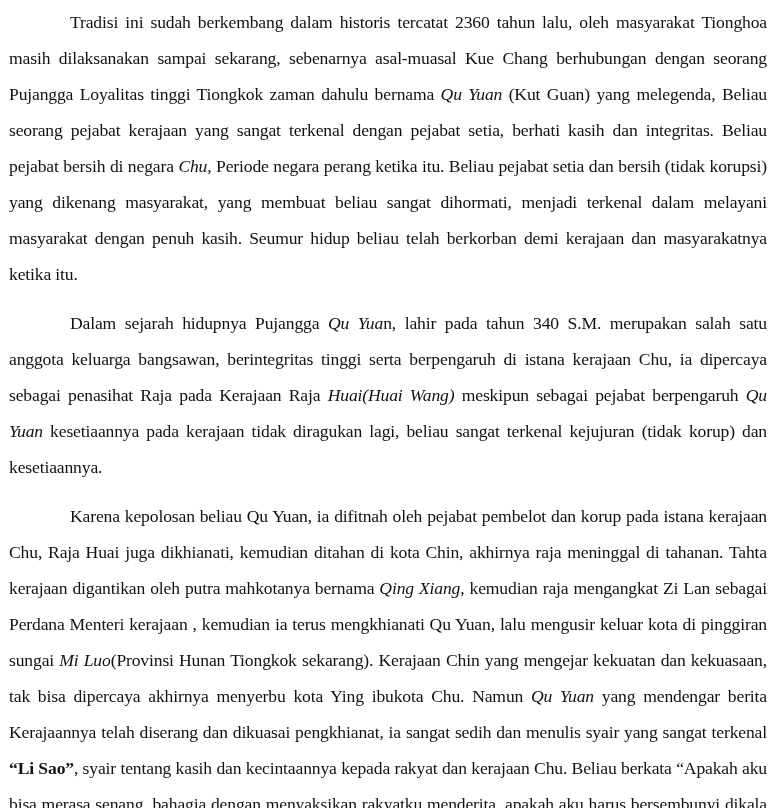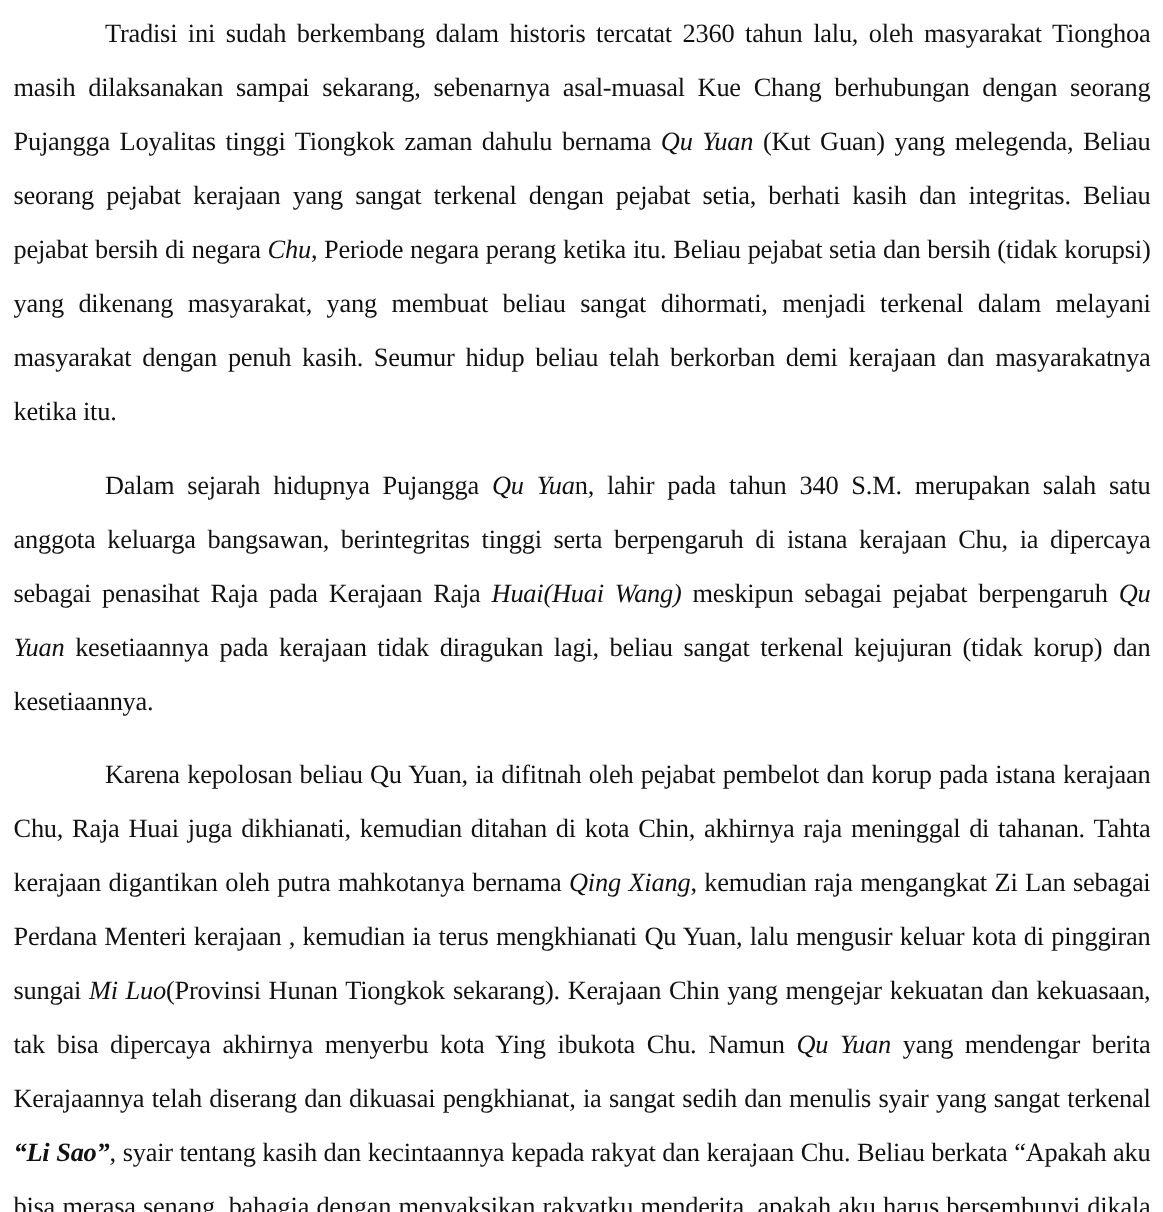--- a/index.html
+++ b/index.html
@@ -22,21 +22,21 @@
       color: #111111;
       letter-spacing: -0.15px;
     }
     .para {
       margin: 0 0 13px 0;
       text-align: justify;
       text-indent: 61px;
     }
     .para:last-child { margin-bottom: 0; }
     .seg-italic { font-style: italic; }
-    .seg-bold { font-weight: bold; font-style: italic; }
+    .seg-bold { font-weight: bold; }
   </style>
 </head>
 <body>
 
 <div class="page">
   <p class="para">
     <span>Tradisi ini sudah berkembang dalam historis tercatat 2360 tahun lalu, oleh masyarakat Tionghoa masih dilaksanakan sampai sekarang, sebenarnya asal-muasal Kue Chang berhubungan dengan seorang Pujangga  Loyalitas tinggi Tiongkok zaman dahulu bernama </span><span class="seg-italic">Qu Yuan</span><span>  (Kut Guan) yang melegenda, Beliau seorang pejabat kerajaan yang sangat terkenal dengan pejabat setia, berhati kasih dan integritas. Beliau pejabat bersih di negara </span><span class="seg-italic">Chu</span><span>, Periode negara perang ketika itu. Beliau pejabat setia dan bersih (tidak korupsi) yang dikenang masyarakat, yang membuat beliau sangat dihormati, menjadi terkenal dalam melayani masyarakat dengan penuh kasih. Seumur hidup beliau telah berkorban demi kerajaan dan masyarakatnya ketika itu.</span>
   </p>
   <p class="para">
     <span>Dalam sejarah hidupnya Pujangga </span><span class="seg-italic">Qu Yua</span><span>n, lahir pada tahun 340 S.M. merupakan salah satu anggota keluarga bangsawan, berintegritas tinggi serta berpengaruh di istana kerajaan Chu, ia dipercaya sebagai penasihat Raja pada Kerajaan Raja </span><span class="seg-italic">Huai(Huai Wang)</span><span> meskipun sebagai pejabat berpengaruh </span><span class="seg-italic">Qu Yuan</span><span> kesetiaannya pada kerajaan tidak diragukan lagi,  beliau  sangat terkenal kejujuran (tidak korup) dan kesetiaannya.</span>

